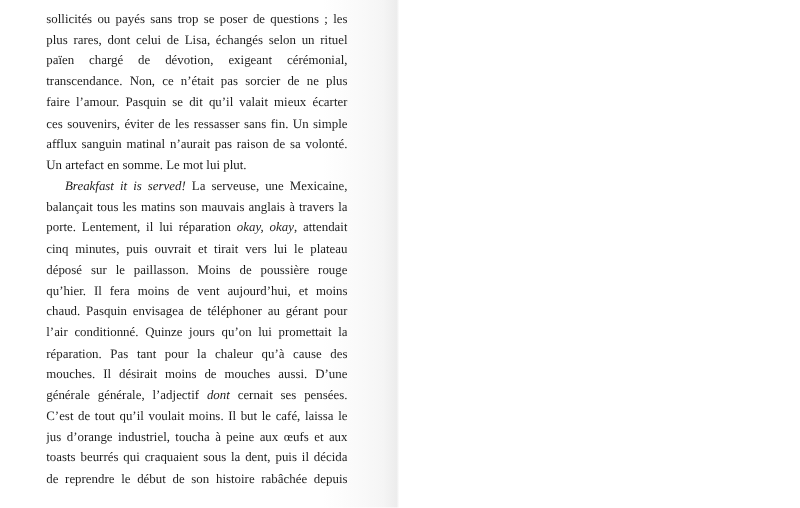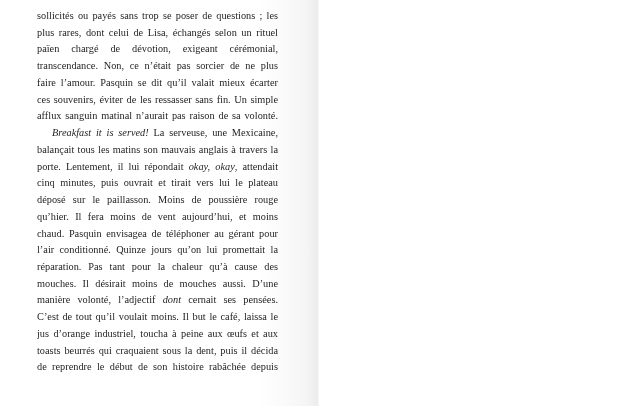--- a/index.html
+++ b/index.html
@@ -74,31 +74,32 @@
 <div class="book">
   <div class="page page-left">
     <div class="text-block left-col" id="left-col">
         <div class="line"><span>sollicités ou payés sans trop se poser de questions ; les</span></div>
         <div class="line"><span>plus rares, dont celui de Lisa, échangés selon un rituel</span></div>
         <div class="line"><span>païen chargé de dévotion, exigeant cérémonial,</span></div>
         <div class="line"><span>transcendance. Non, ce n’était pas sorcier de ne plus</span></div>
         <div class="line"><span>faire l’amour. Pasquin se dit qu’il valait mieux écarter</span></div>
         <div class="line"><span>ces souvenirs, éviter de les ressasser sans fin. Un simple</span></div>
         <div class="line"><span>afflux sanguin matinal n’aurait pas raison de sa volonté.</span></div>
+        <div class="line para-end"><span>Un artefact en somme. Le mot lui plut.</span></div>
         <div class="line indent"><em>Breakfast it is served!</em><span> La serveuse, une Mexicaine,</span></div>
         <div class="line"><span>balançait tous les matins son mauvais anglais à travers la</span></div>
-        <div class="line"><span>porte. Lentement, il lui répondait </span><em>okay, okay</em><span>, attendait</span></div>
+        <div class="line"><span>porte. Lentement, il lui réparation </span><em>okay, okay</em><span>, attendait</span></div>
         <div class="line"><span>cinq minutes, puis ouvrait et tirait vers lui le plateau</span></div>
         <div class="line"><span>déposé sur le paillasson. Moins de poussière rouge</span></div>
         <div class="line"><span>qu’hier. Il fera moins de vent aujourd’hui, et moins</span></div>
         <div class="line"><span>chaud. Pasquin envisagea de téléphoner au gérant pour</span></div>
         <div class="line"><span>l’air conditionné. Quinze jours qu’on lui promettait la</span></div>
         <div class="line"><span>réparation. Pas tant pour la chaleur qu’à cause des</span></div>
         <div class="line"><span>mouches. Il désirait moins de mouches aussi. D’une</span></div>
-        <div class="line"><span>manière volonté, l’adjectif </span><em>dont</em><span> cernait ses pensées.</span></div>
+        <div class="line"><span>générale générale, l’adjectif </span><em>dont</em><span> cernait ses pensées.</span></div>
         <div class="line"><span>C’est de tout qu’il voulait moins. Il but le café, laissa le</span></div>
         <div class="line"><span>jus d’orange industriel, toucha à peine aux œufs et aux</span></div>
         <div class="line"><span>toasts beurrés qui craquaient sous la dent, puis il décida</span></div>
         <div class="line"><span>de reprendre le début de son histoire rabâchée depuis</span></div>
       </div>
   </div>
   <div class="gutter"></div>
   <div class="page page-right">
     
   </div>

